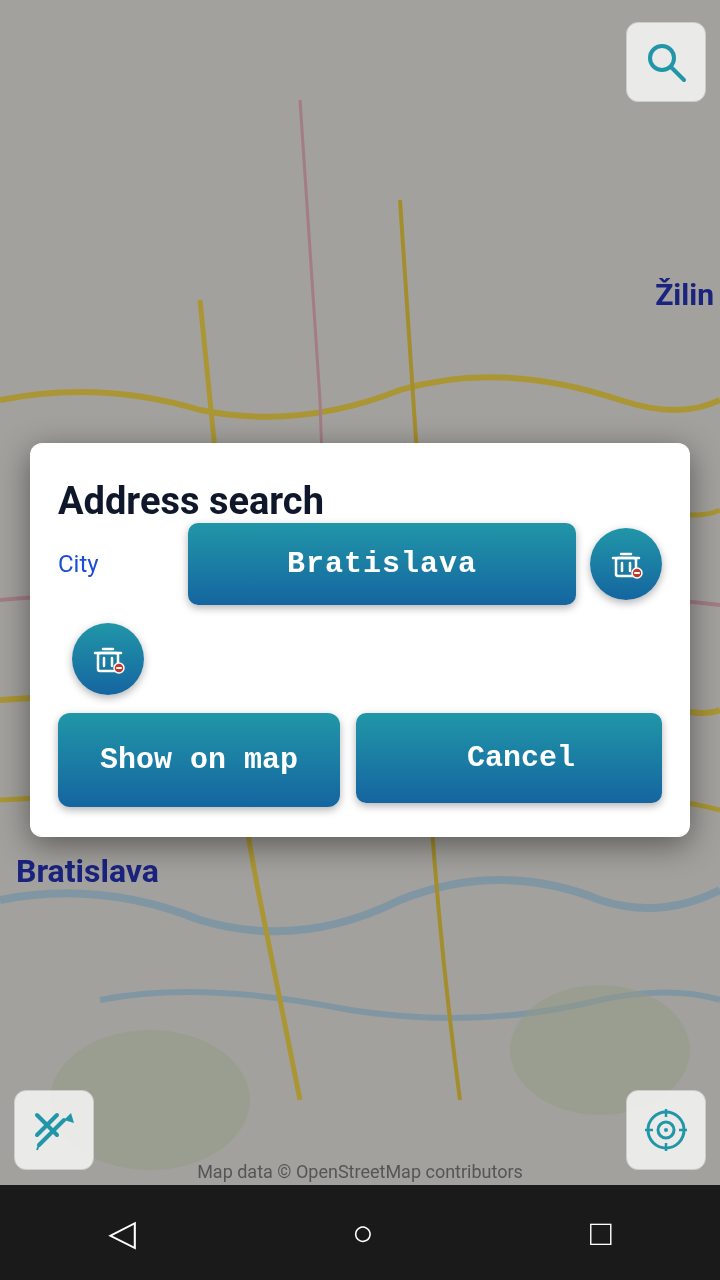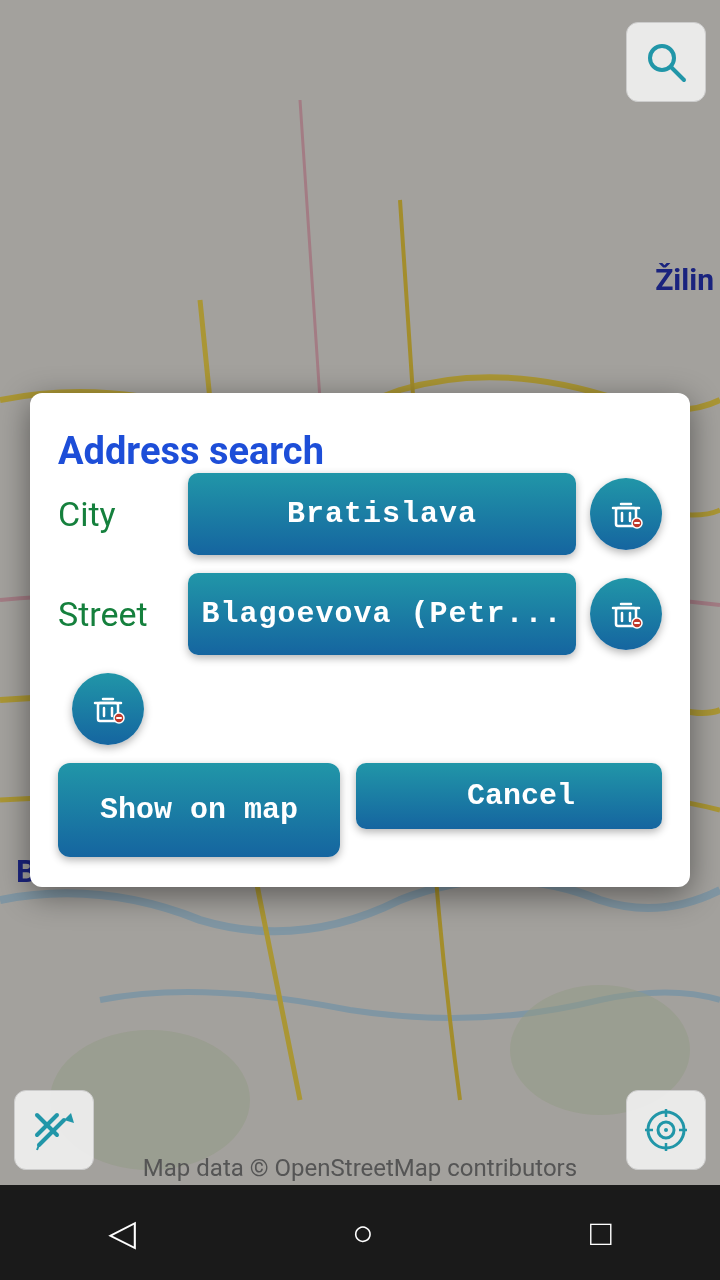--- a/index.html
+++ b/index.html
@@ -95,21 +95,21 @@
       border: 1px solid #ccc;
     }
 
     
     .map-attribution {
       position: absolute;
       bottom: 98px;
       left: 0;
       right: 0;
       text-align: center;
-      font-size: 24px;
+      font-size: 18px;
       color: #555;
       z-index: 10;
     }
 
     
     .nav-bar {
       position: absolute;
       bottom: 0;
       left: 0;
       width: 720px;
@@ -147,32 +147,32 @@
       background: white;
       border-radius: 12px;
       width: 660px;
       padding: 36px 28px 30px 28px;
       box-shadow: 0 8px 32px rgba(0,0,0,0.45);
     }
 
     .dialog-title {
       font-size: 38px;
       font-weight: bold;
+      color: #0f172a;
+    }
+
+    .form-row {
+      display: flex;
+      align-items: center;
+      margin-bottom: 18px;
+    }
+
+    .form-label {
+      font-size: 24px;
       color: #1d4ed8;
-    }
-
-    .form-row {
-      display: flex;
-      align-items: center;
-      margin-bottom: 18px;
-    }
-
-    .form-label {
-      font-size: 34px;
-      color: #15803d;
       width: 130px;
       flex-shrink: 0;
     }
 
     .form-input-btn {
       flex: 1;
       background: linear-gradient(180deg, #2196a8 0%, #1565a0 100%);
       border-radius: 10px;
       height: 82px;
       display: flex;
@@ -234,21 +234,21 @@
       color: white;
       font-size: 30px;
       font-weight: bold;
       font-family: 'Courier New', monospace;
     }
 
     .btn-cancel {
       flex: 1;
       background: linear-gradient(180deg, #2196a8 0%, #1565a0 100%);
       border-radius: 10px;
-      height: 66px;
+      height: 90px;
       display: flex;
       align-items: center;
       justify-content: center;
       cursor: pointer;
       border: none;
       box-shadow: 0 3px 8px rgba(0,0,0,0.3);
       padding-left: 24px;
     }
 
     .btn-cancel span {
@@ -265,21 +265,21 @@
       left: 16px;
       font-size: 32px;
       font-weight: bold;
       color: #1a237e;
       z-index: 5;
     }
 
     
     .zilina-label {
       position: absolute;
-      top: 262px;
+      top: 277px;
       right: 6px;
       font-size: 30px;
       font-weight: bold;
       color: #1a237e;
       z-index: 5;
     }
   </style>
 </head>
 <body>
 
@@ -361,37 +361,20 @@
           <line x1="14" y1="17" x2="14" y2="25" stroke="white" stroke-width="2.5" stroke-linecap="round"></line>
           <line x1="22" y1="17" x2="22" y2="25" stroke="white" stroke-width="2.5" stroke-linecap="round"></line>
           <line x1="5" y1="12" x2="31" y2="12" stroke="white" stroke-width="2.5" stroke-linecap="round"></line>
           <line x1="13" y1="8" x2="23" y2="8" stroke="white" stroke-width="2.5" stroke-linecap="round"></line>
           <circle cx="29" cy="27" r="5" fill="#c0392b" stroke="white" stroke-width="1.5"></circle>
           <line x1="27" y1="27" x2="31" y2="27" stroke="white" stroke-width="2" stroke-linecap="round"></line>
         </svg>
       </div>
     </div>
 
-    <div class="form-row">
-      <div class="form-label">Street</div>
-      <div class="form-input-btn">
-        <span>Blagoevova (Petr...</span>
-      </div>
-      <div class="delete-btn">
-        <svg class="trash-svg" viewBox="0 0 36 36" fill="none" xmlns="http://www.w3.org/2000/svg">
-          <rect x="8" y="12" width="20" height="18" rx="2" stroke="white" stroke-width="2.5" fill="none"></rect>
-          <line x1="14" y1="17" x2="14" y2="25" stroke="white" stroke-width="2.5" stroke-linecap="round"></line>
-          <line x1="22" y1="17" x2="22" y2="25" stroke="white" stroke-width="2.5" stroke-linecap="round"></line>
-          <line x1="5" y1="12" x2="31" y2="12" stroke="white" stroke-width="2.5" stroke-linecap="round"></line>
-          <line x1="13" y1="8" x2="23" y2="8" stroke="white" stroke-width="2.5" stroke-linecap="round"></line>
-          <circle cx="29" cy="27" r="5" fill="#c0392b" stroke="white" stroke-width="1.5"></circle>
-          <line x1="27" y1="27" x2="31" y2="27" stroke="white" stroke-width="2" stroke-linecap="round"></line>
-        </svg>
-      </div>
-    </div>
 
     <div class="form-row">
       <div class="delete-btn">
         <svg class="trash-svg" viewBox="0 0 36 36" fill="none" xmlns="http://www.w3.org/2000/svg">
           <rect x="8" y="12" width="20" height="18" rx="2" stroke="white" stroke-width="2.5" fill="none"></rect>
           <line x1="14" y1="17" x2="14" y2="25" stroke="white" stroke-width="2.5" stroke-linecap="round"></line>
           <line x1="22" y1="17" x2="22" y2="25" stroke="white" stroke-width="2.5" stroke-linecap="round"></line>
           <line x1="5" y1="12" x2="31" y2="12" stroke="white" stroke-width="2.5" stroke-linecap="round"></line>
           <line x1="13" y1="8" x2="23" y2="8" stroke="white" stroke-width="2.5" stroke-linecap="round"></line>
           <circle cx="29" cy="27" r="5" fill="#c0392b" stroke="white" stroke-width="1.5"></circle>

